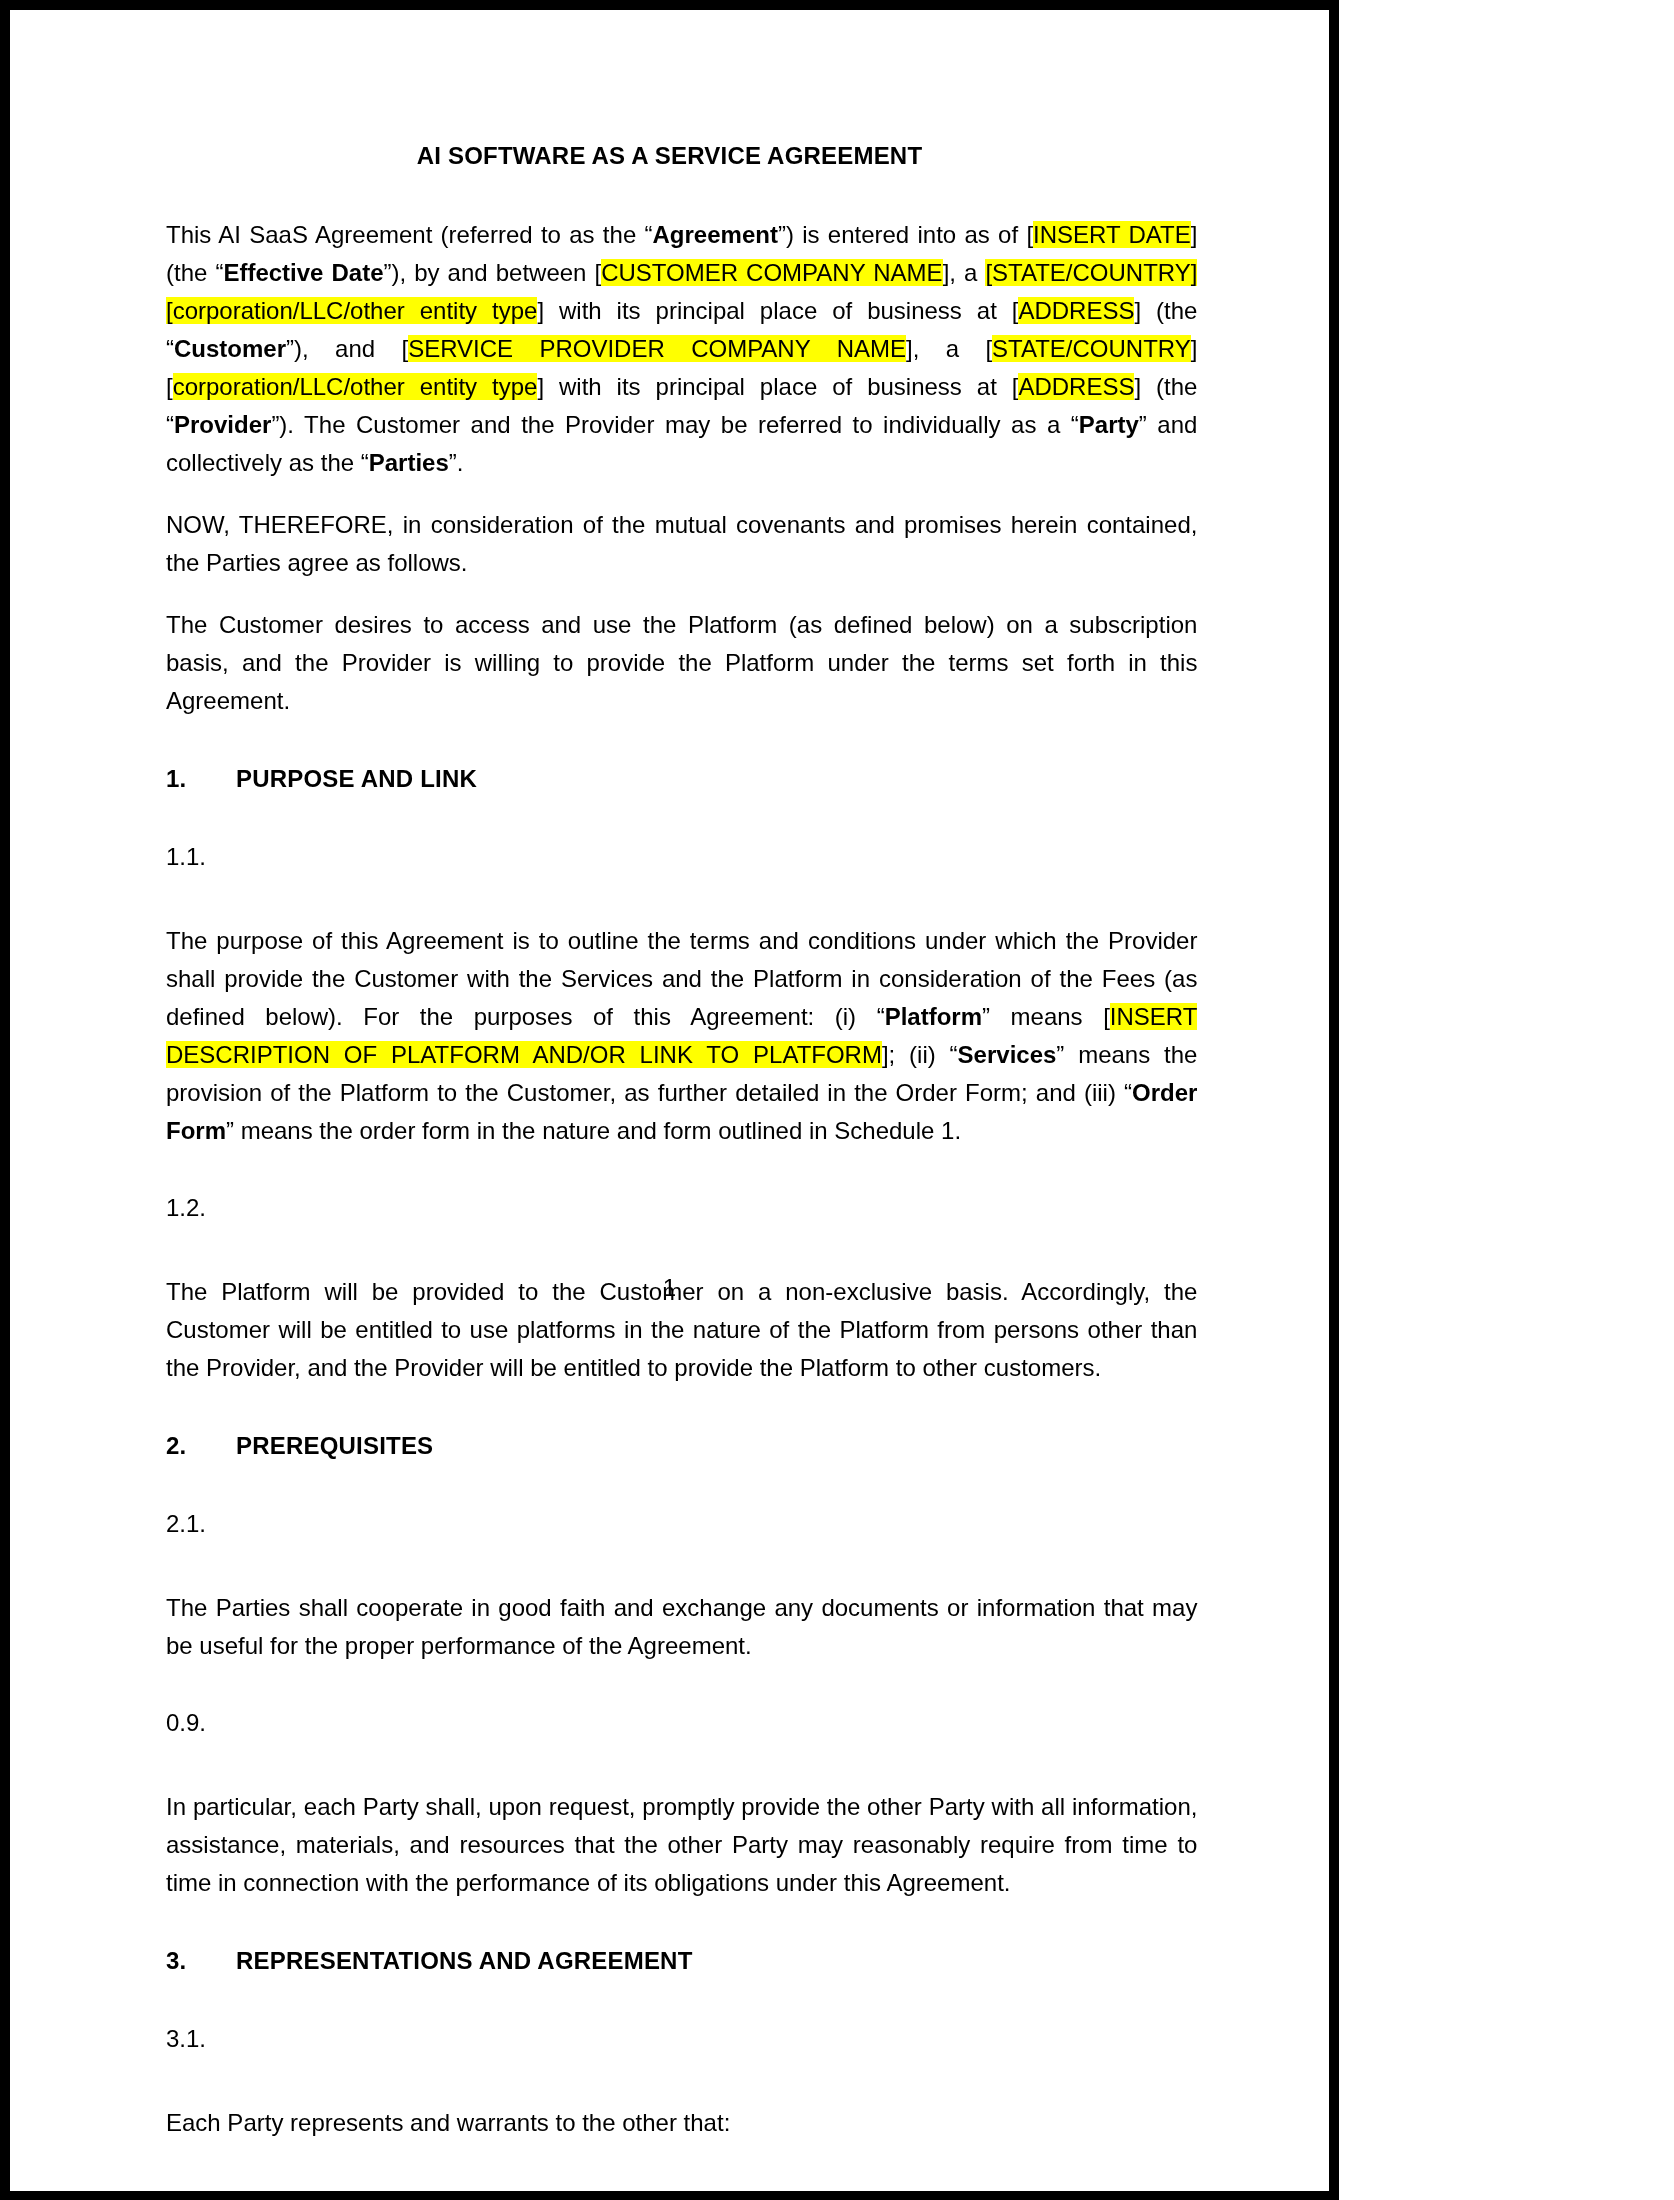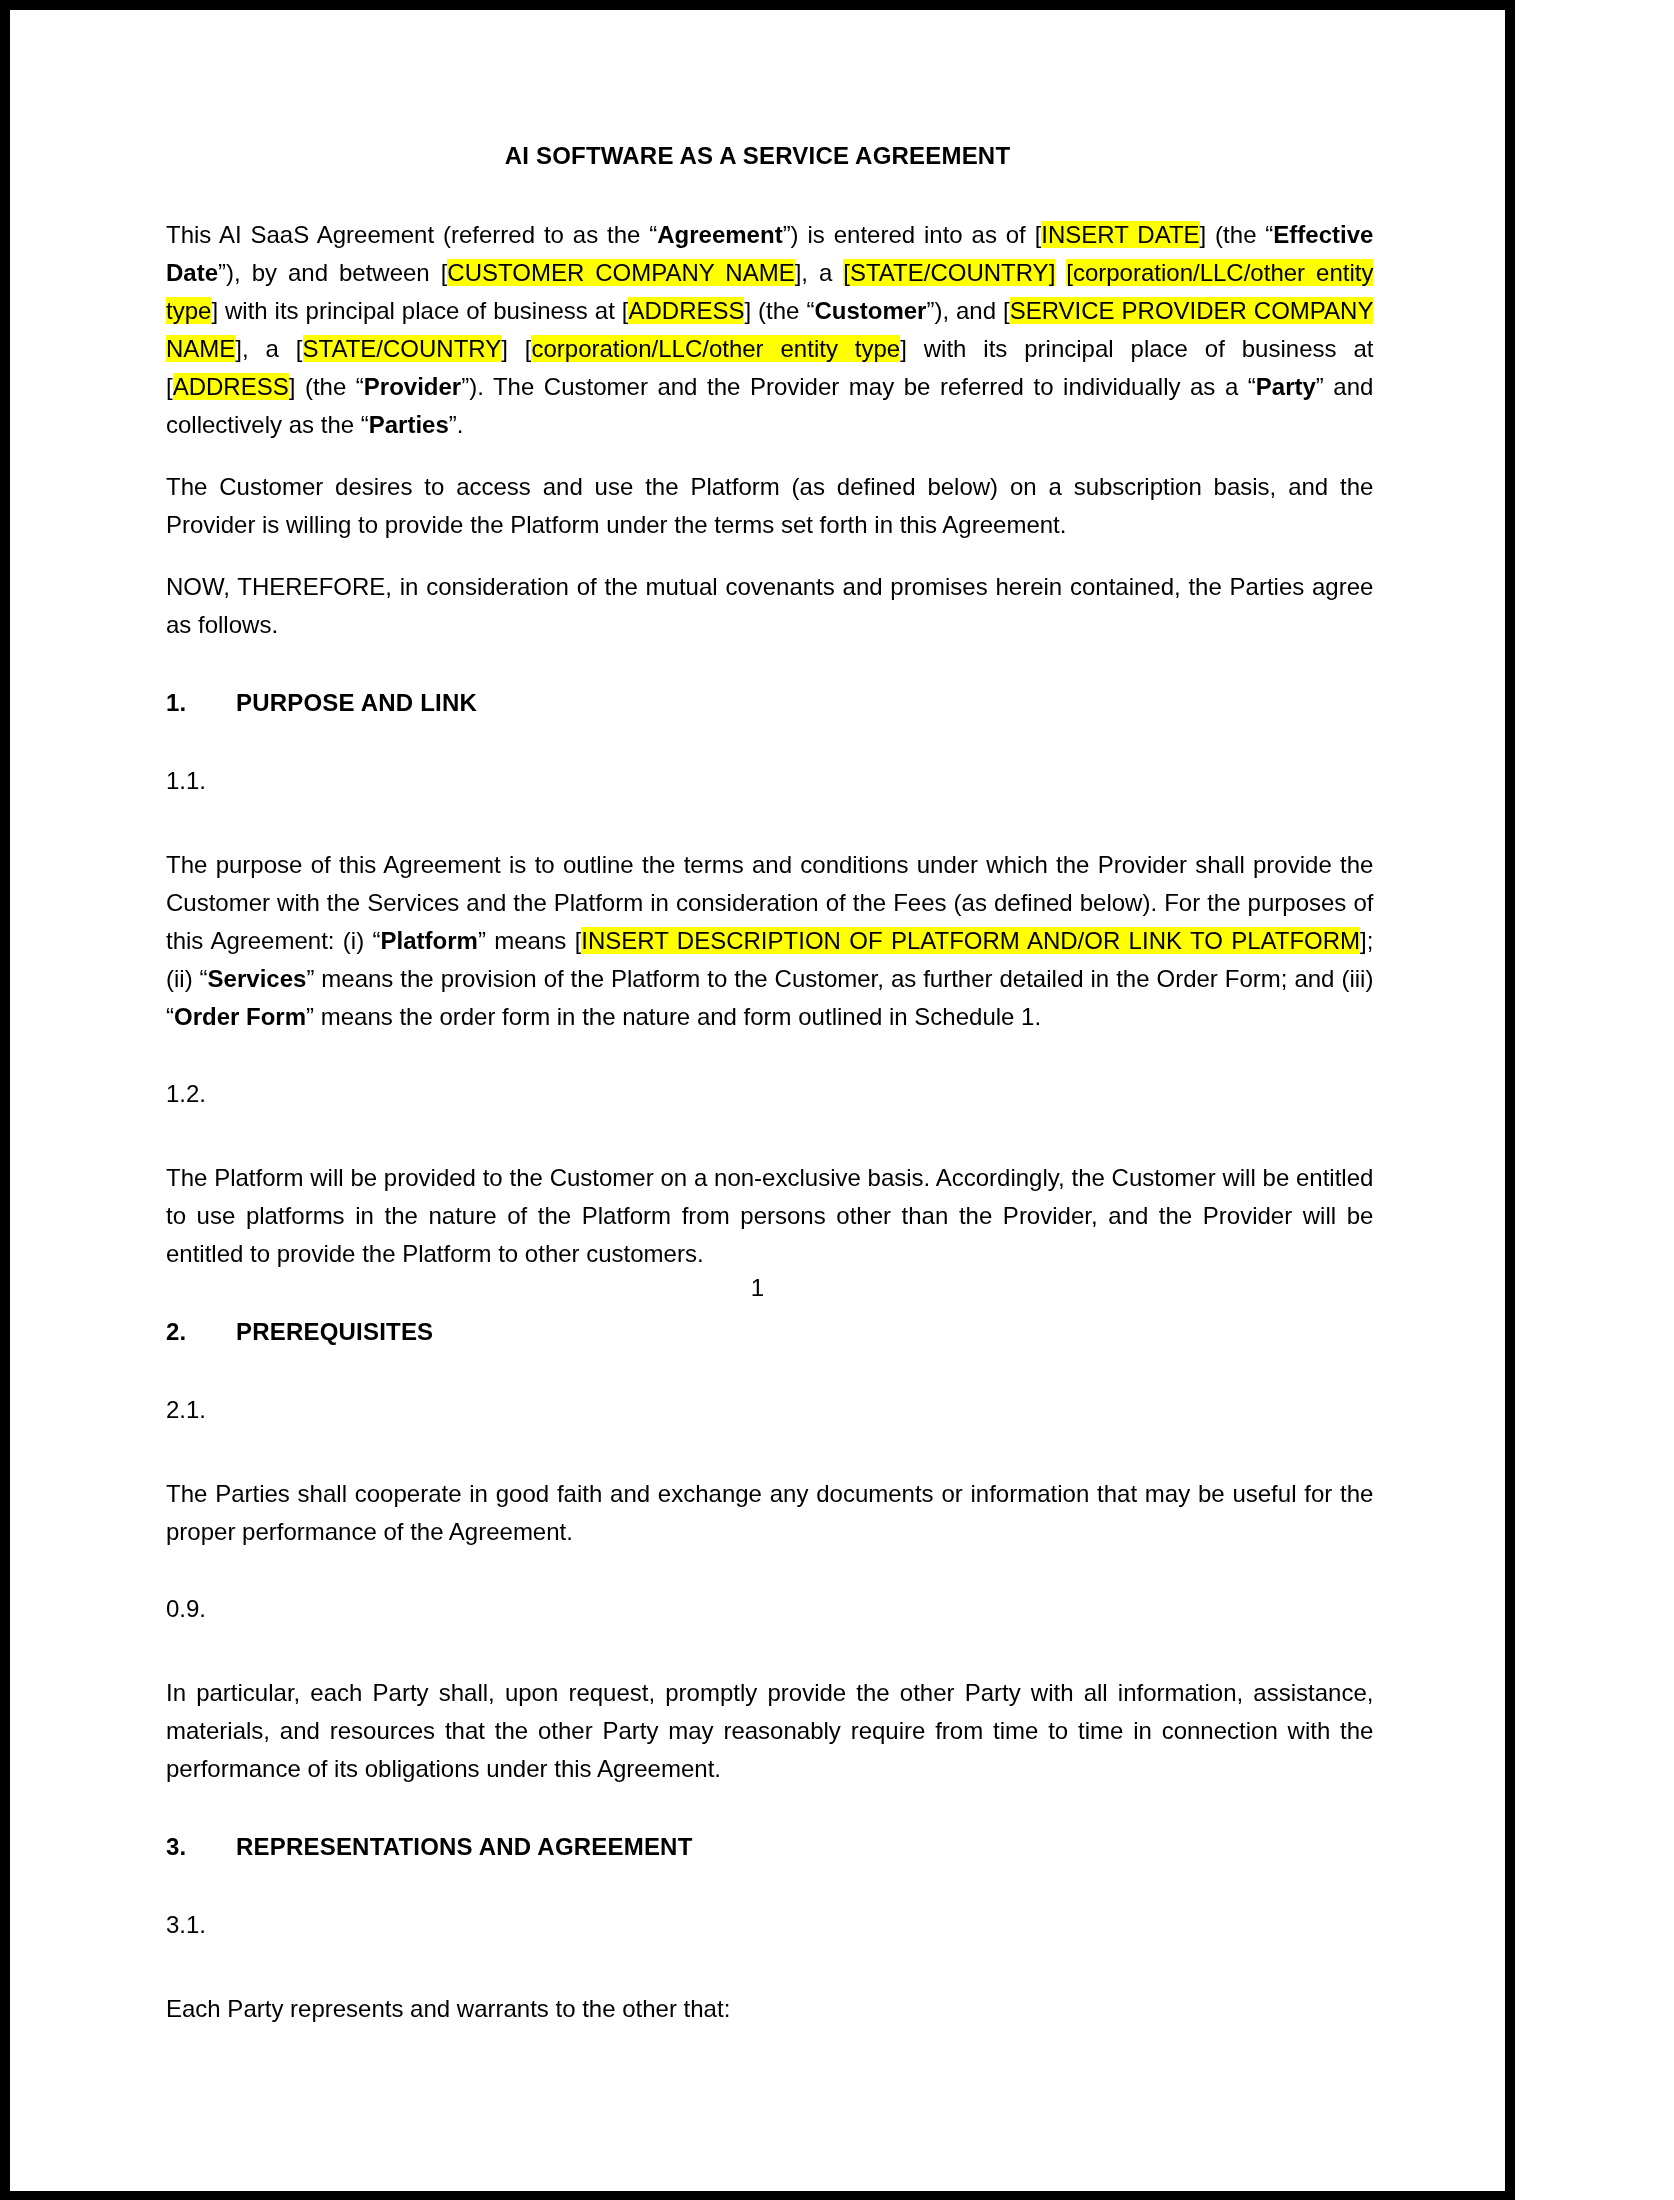--- a/index.html
+++ b/index.html
@@ -4,21 +4,21 @@
 <style>
   html, body {
     margin: 0;
     padding: 0;
     background: #ffffff;
   }
   body {
     font-family: "Liberation Sans", sans-serif;
   }
   .page-frame {
-    width: 1515px;
+    width: 1339px;
     height: 2201px;
     box-sizing: border-box;
     border: 10.5px solid #000000;
     background: #84cc16;
     position: relative;
     overflow: hidden;
   }
   .page-sheet {
     position: absolute;
     left: 0; top: 0; right: 0; bottom: 0;
@@ -105,23 +105,23 @@
 <body>
 
 <div class="page-frame">
   <div class="page-sheet">
 
     <h1 class="doc-title">AI SOFTWARE AS A SERVICE AGREEMENT</h1>
 
     <p class="para"><span>This AI SaaS Agreement (referred to as the “</span><b>Agreement</b><span>”) is entered into as of [</span><span class="hl">INSERT DATE</span><span>] (the “</span><b>Effective Date</b><span>”), by and between [</span><span class="hl">CUSTOMER COMPANY NAME</span><span>], a </span><span class="hl">[STATE/COUNTRY]</span><span> </span><span class="hl">[corporation/LLC/other entity type</span><span>] with its principal place of business at [</span><span class="hl">ADDRESS</span><span>] (the “</span><b>Customer</b><span>”), and [</span><span class="hl">SERVICE PROVIDER COMPANY NAME</span><span>], a [</span><span class="hl">STATE/COUNTRY</span><span>] [</span><span class="hl">corporation/LLC/other entity type</span><span>] with its principal place of business at [</span><span class="hl">ADDRESS</span><span>] (the “</span><b>Provider</b><span>”). The Customer and the Provider may be referred to individually as a “</span><b>Party</b><span>” and collectively as the “</span><b>Parties</b><span>”.</span></p>
 
 
+    <p class="para">NOW, THEREFORE, in consideration of the mutual covenants and promises herein contained, the Parties agree as follows.</p>
+
     <p class="para">The Customer desires to access and use the Platform (as defined below) on a subscription basis, and the Provider is willing to provide the Platform under the terms set forth in this Agreement.</p>
-
-    <p class="para">NOW, THEREFORE, in consideration of the mutual covenants and promises herein contained, the Parties agree as follows.</p>
 
     <div class="clause section-heading">
       <div class="num">1.</div>
       <div class="body">PURPOSE AND LINK</div>
     </div>
 
     <div class="clause subclause">
       <div class="num">1.1.</div>
       <div class="body"><span>The purpose of this Agreement is to outline the terms and conditions under which the Provider shall provide the Customer with the Services and the Platform in consideration of the Fees (as defined below). For the purposes of this Agreement: (i) “</span><b>Platform</b><span>” means [</span><span class="hl">INSERT DESCRIPTION OF PLATFORM AND/OR LINK TO PLATFORM</span><span>]; (ii) “</span><b>Services</b><span>” means the provision of the Platform to the Customer, as further detailed in the Order Form; and (iii) “</span><b>Order Form</b><span>” means the order form in the nature and form outlined in Schedule 1.</span></div>
     </div>

